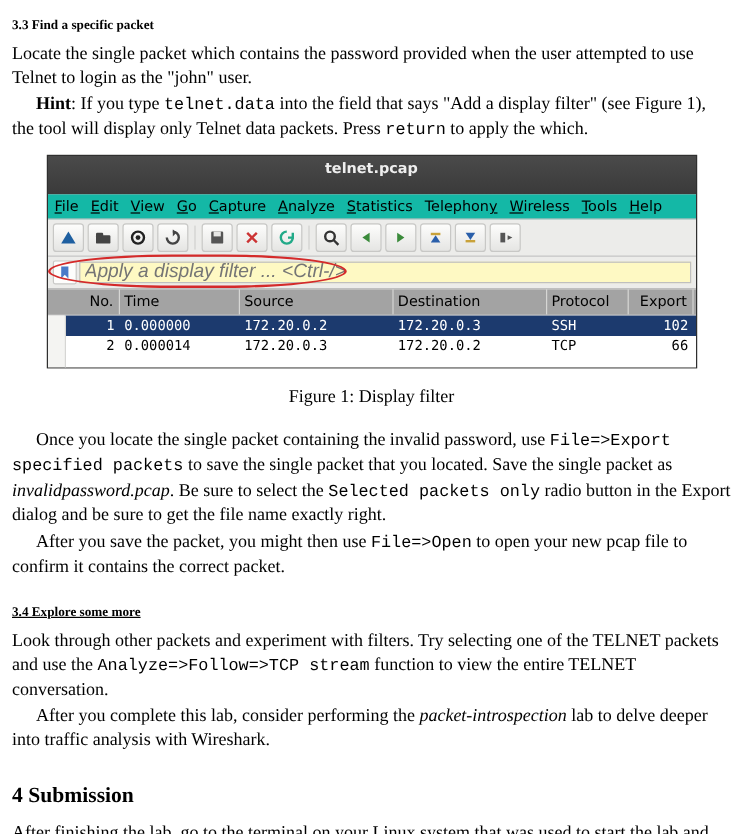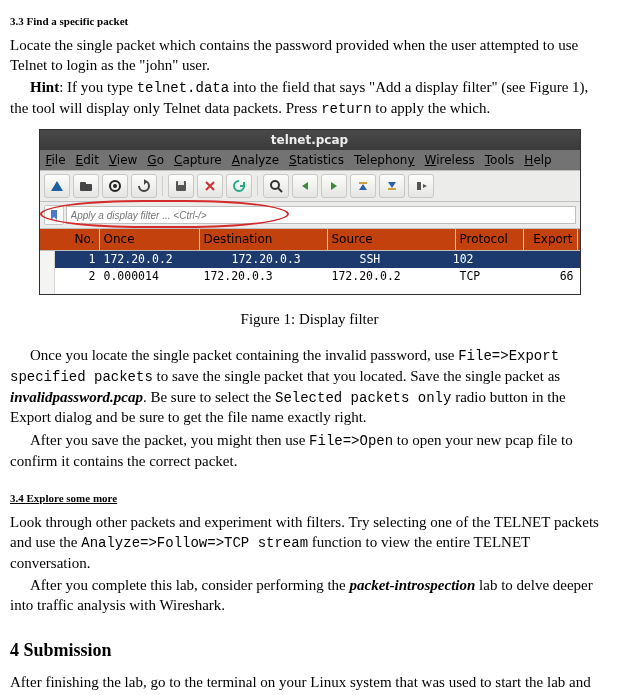--- a/index.html
+++ b/index.html
@@ -26,47 +26,47 @@
     text-align: left;
   }
   p.indent {
     text-indent: 20px;
   }
   .mono {
     font-family: "Courier New", Courier, monospace;
     font-size: 14px;
   }
   .bold { font-weight: bold; }
-  .ital { font-style: italic; font-weight: bold; }
+  .ital { font-style: italic; }
   .fig-caption {
     text-align: center;
     font-size: 15px;
     margin: 14px 0 16px 0;
   }
   
   .screenshot {
     width: 540px;
     margin: 10px auto 4px auto;
     border: 1px solid #2f2f2f;
     font-family: "DejaVu Sans", Arial, sans-serif;
     font-size: 12px;
     background: #e8e8e6;
     position: relative;
   }
   .titlebar {
-    height: 20px;
+    height: 32px;
     background: linear-gradient(#4a4a4a, #3a3a3a);
     color: #eee;
     font-weight: bold;
     text-align: center;
     line-height: 20px;
     font-size: 12px;
   }
   .menubar {
-    background: #737373;
+    background: #14b8a6;
     border-bottom: 1px solid #bfbfbf;
     padding: 2px 6px;
     display: flex;
     gap: 10px;
   }
   .menubar span { cursor: default; }
   .menubar span .ul { text-decoration: underline; }
   .toolbar {
     background: #ececea;
     border-bottom: 1px solid #bfbfbf;
@@ -104,40 +104,40 @@
     width: 18px; height:18px;
     border:1px solid #c8c8c6;
     background:#fdfdfc;
     border-radius:2px;
     display:flex;align-items:center;justify-content:center;
     margin-right:2px;
   }
   .filterbar input {
     flex:1;
     height:18px;
-    font-size:10px;
+    font-size:16px;
     font-style: italic;
     color:#7a7a7a;
     border:1px solid #bfbfbf;
-    background:#ffffff;
+    background:#fef9c3;
     padding:0 4px;
     box-sizing: border-box;
   }
   .redcircle {
     position: absolute;
     left: 0px;
     top: -2px;
     width: 245px;
     height: 24px;
     border: 2px solid #d42a2a;
     border-radius: 50% / 60%;
     pointer-events: none;
   }
   .grid-header {
-    background:#c2410c;
+    background:#a3a3a3;
     border-bottom:1px solid #bfbfbf;
     display:flex;
     font-size:12px;
     color:#000;
   }
   .grid-header .col {
     border-right:1px solid #d6d6d4;
     padding:2px 4px;
     box-sizing:border-box;
   }
@@ -282,32 +282,33 @@
         <svg width="10" height="12">
           <path d="M2 1 H8 V11 L5 8 L2 11 Z" fill="#4a7ac8"></path>
         </svg>
       </div>
     <input type="text" placeholder="Apply a display filter ... &lt;Ctrl-/&gt;" style="">
     <div class="redcircle"></div>
   </div>
 
   <div class="grid-header" style="padding-left:14px;">
     <div class="col c-no">No.</div>
-    <div class="col c-time">Once</div>
+    <div class="col c-time">Time</div>
+    <div class="col c-src">Source</div>
     <div class="col c-dst">Destination</div>
-    <div class="col c-src">Source</div>
     <div class="col c-prot">Protocol</div>
     <div class="col c-len">Export</div>
   </div>
 
   <div class="grid-wrap">
     <div class="left-gutter"></div>
 
     <div class="grid-row sel">
       <div class="col c-no">1</div>
+      <div class="col c-time">0.000000</div>
       <div class="col c-src">172.20.0.2</div>
       <div class="col c-dst">172.20.0.3</div>
       <div class="col c-prot">SSH</div>
       <div class="col c-len">102</div>
     </div>
     <div class="grid-row r2">
       <div class="col c-no">2</div>
       <div class="col c-time">0.000014</div>
       <div class="col c-src">172.20.0.3</div>
       <div class="col c-dst">172.20.0.2</div>

